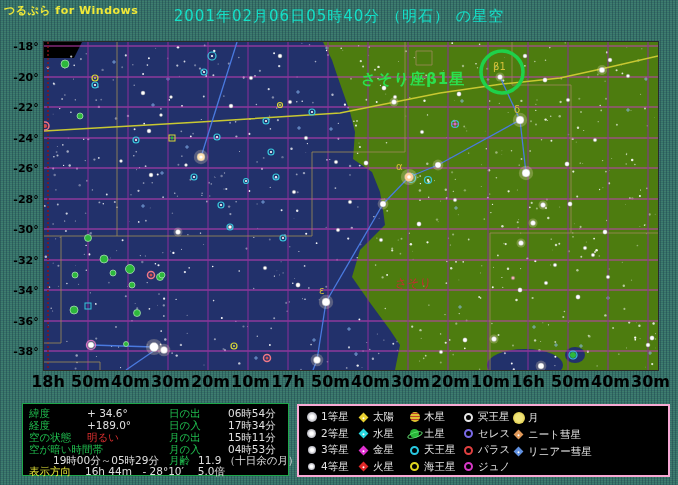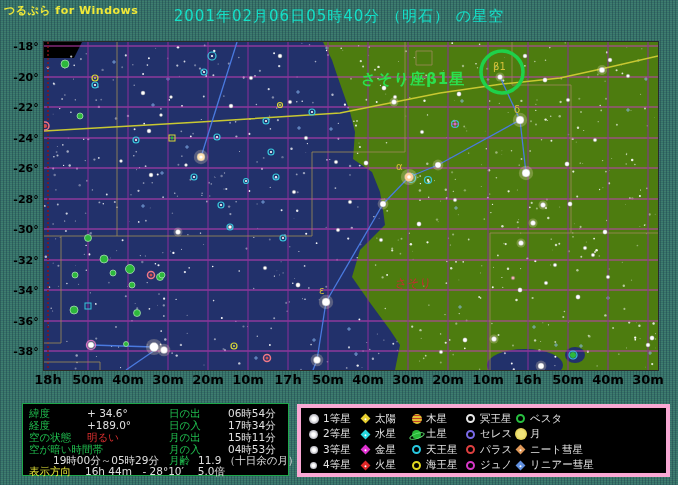--- a/index.html
+++ b/index.html
@@ -9,25 +9,25 @@
     background:#3e7e6e;
     background-image:
       repeating-linear-gradient(0deg,rgba(25,55,95,.22) 0 1px,transparent 1px 2px),
       repeating-linear-gradient(90deg,rgba(10,35,40,.28) 0 1px,transparent 1px 3px);
   }
   .app-name{position:absolute;left:4px;top:3px;color:#f0e838;font-size:11px;font-weight:bold;letter-spacing:.5px;}
   .main-title{position:absolute;left:0;top:7px;width:100%;text-align:center;color:#14e0c8;font-size:15px;letter-spacing:1px;}
   #chart{position:absolute;left:44px;top:42px;width:614px;height:328px;background:#4d7c0f;outline:1px solid #2a2a2a;}
   #chart svg{position:absolute;left:0;top:0;}
   .y-axis-label{position:absolute;width:30px;text-align:center;color:#000;font-size:11px;font-weight:bold;letter-spacing:0px;}
-  .x-axis-label{position:absolute;width:34px;text-align:center;color:#000;font-size:13px;font-weight:bold;top:372px;}
+  .x-axis-label{position:absolute;width:34px;text-align:center;color:#000;font-size:16px;font-weight:bold;top:372px;}
   
   .panel{position:absolute;background:#000;box-sizing:border-box;}
   #info-panel{left:22px;top:403px;width:267px;height:73px;border:1px solid #1fa84a;font-size:10.5px;padding:3px 0 0 0;}
-  #legend-panel{left:297px;top:404px;width:373px;height:73px;border:4px solid #f9a8d4;display:flex;padding:3px 2px 0 6px;}
+  #legend-panel{left:297px;top:404px;width:373px;height:73px;border:2px solid #f9a8d4;display:flex;padding:3px 2px 0 6px;}
   .info-row{position:absolute;white-space:nowrap;}
   .glabel{color:#20c050;margin-top:31px;}
   .ylabel{color:#e8e838;}
   .wval{color:#e0e0e0;}
   .rval{color:#e03030;}
   .legend-col{display:flex;flex-direction:column;}
   .legend-item{display:flex;align-items:center;height:17px;white-space:nowrap;}
   .legend-item .lab{color:#e4e4e4;font-size:10.5px;margin-left:3px;}
   .ic{width:13px;height:13px;display:inline-flex;align-items:center;justify-content:center;position:relative;flex:0 0 13px;}
   .dot{border-radius:50%;background:radial-gradient(circle,#ffffff 25%,#9a9aa5 85%);}
@@ -1196,26 +1196,20 @@
       </div>
       <div class="legend-item">
         <span class="ic ic-juno">
           <span class="ring r8"></span>
         </span>
         <span class="lab">ジュノ</span>
       </div>
     </div>
     <div class="legend-col" style="width: 100px;">
       <div class="legend-item">
-        <span class="ic ic-vesta">
-          <span class="ring r8"></span>
-        </span>
-        <span class="lab">ベスタ</span>
-      </div>
-      <div class="legend-item">
         <span class="ic ic-moon">
           <span class="moon"></span>
         </span>
         <span class="lab">月</span>
       </div>
       <div class="legend-item">
         <span class="ic ic-neat">
           <span class="diamond d-neat"></span>
         </span>
         <span class="lab">ニート彗星</span>

